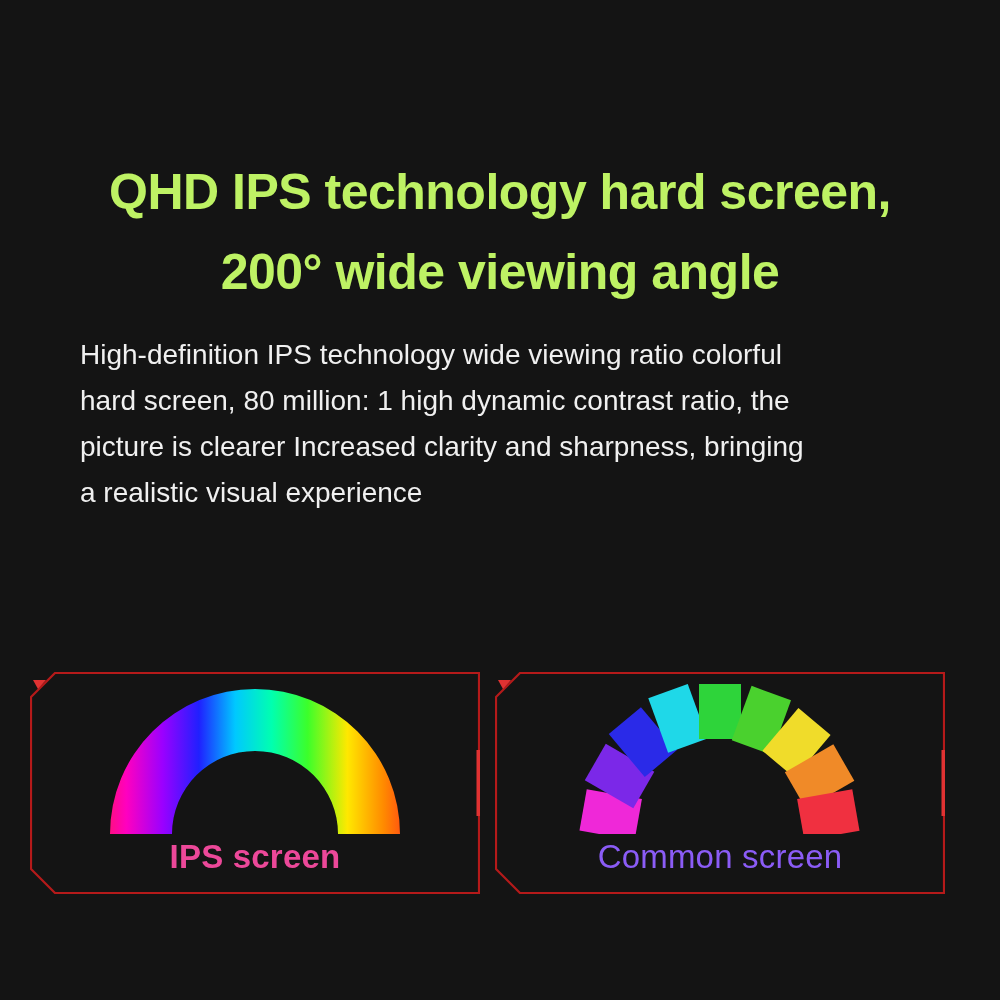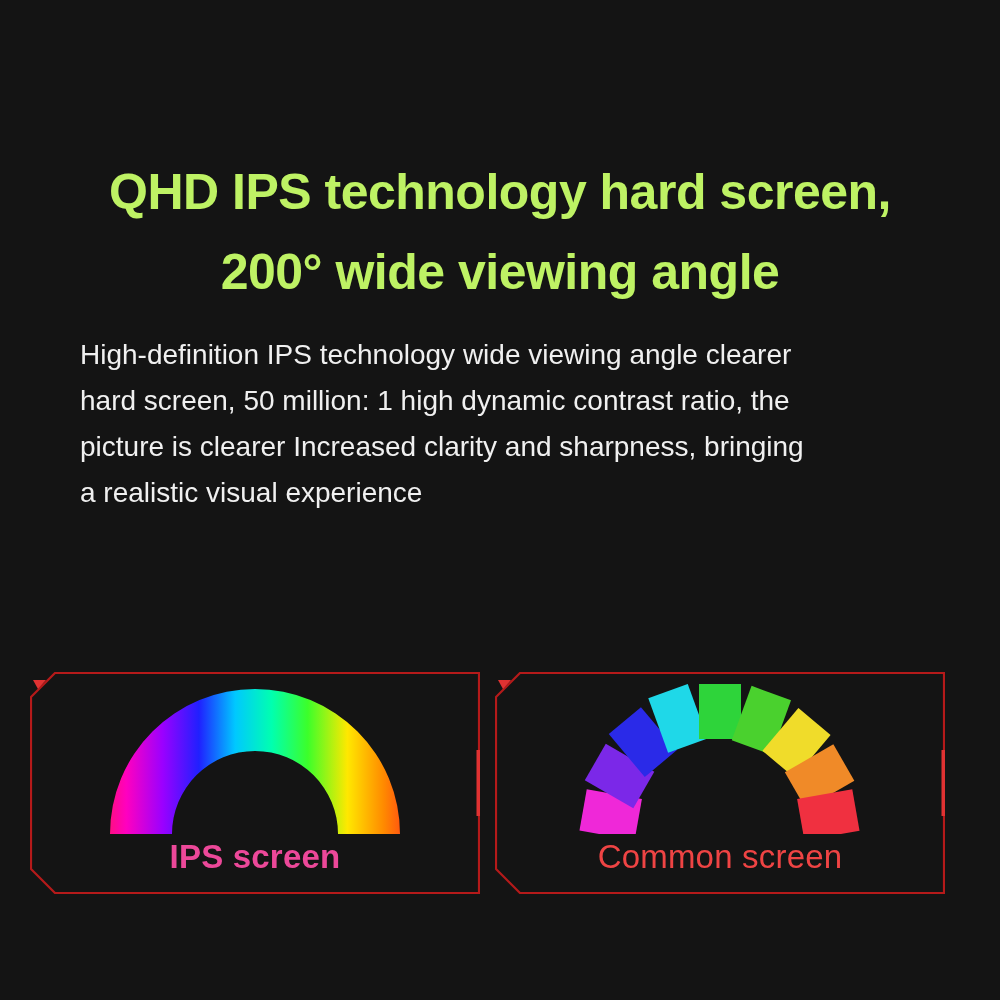--- a/index.html
+++ b/index.html
@@ -81,41 +81,41 @@
   }
 
   .panel-label {
     position:absolute;
     bottom:18px; left:0; width:100%;
     text-align:center;
     font-size:33px;
     letter-spacing:0.2px;
   }
   .panel-label.bold  { font-weight:bold; color:#ec4899; }
-  .panel-label.light { font-weight:400;  color:#ef4444; }
+  .panel-label.light { font-weight:400;  color:#8b5cf6; }
 
   
   .ips-arc { width:330px; height:150px; display:block; }
 
   
   .common-arc { width:330px; height:150px; display:block; }
 </style>
 </head>
 <body>
 
 <div class="page">
 
   <div class="headline">
     <span class="hl-line">QHD IPS technology hard screen,</span>
     <span class="hl-line">200° wide viewing angle</span>
   </div>
 
   <div class="body-copy">
-    <span class="bc-line">High-definition IPS technology wide viewing angle clearer</span>
-    <span class="bc-line">hard screen, 50 million: 1 high dynamic contrast ratio, the</span>
+    <span class="bc-line">High-definition IPS technology wide viewing ratio colorful</span>
+    <span class="bc-line">hard screen, 80 million: 1 high dynamic contrast ratio, the</span>
     <span class="bc-line">picture is clearer Increased clarity and sharpness, bringing</span>
     <span class="bc-line">a realistic visual experience</span>
   </div>
 
   <div class="panels">
 
     <div class="panel">
 
       <svg class="panel-frame" viewBox="0 0 450 222" preserveAspectRatio="none">
         <path d="M 1,25 L 25,1 L 449,1 L 449,221 L 25,221 L 1,197 Z" fill="none" stroke="#b51a1a" stroke-width="2.2"></path>

